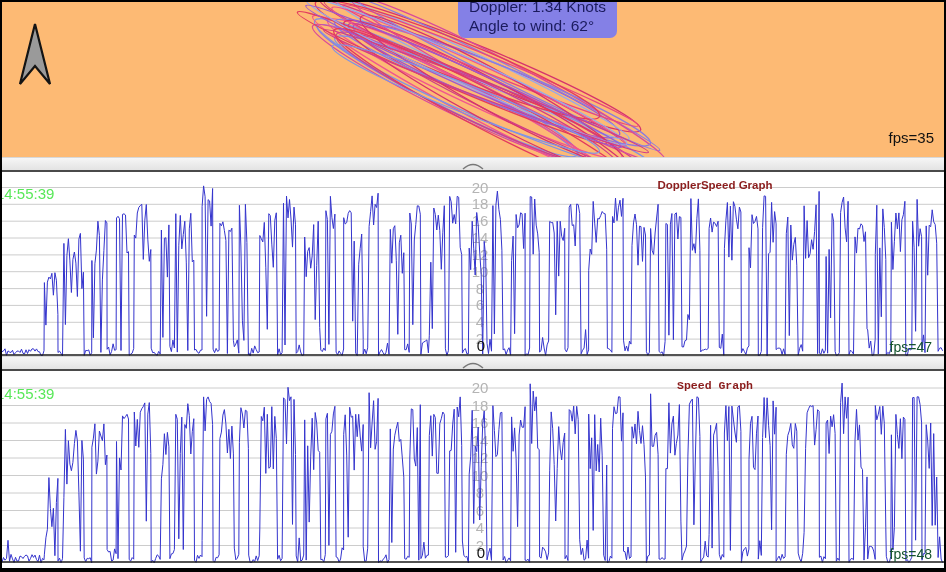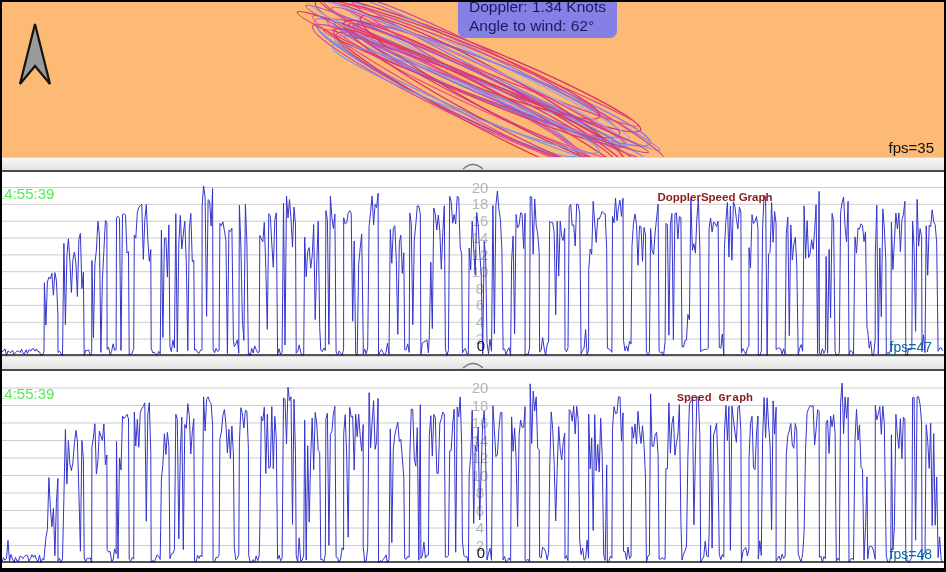--- a/index.html
+++ b/index.html
@@ -16,41 +16,41 @@
 
   
   #map-panel{position:absolute;left:2px;top:2px;width:942px;height:155px;background:#fdba74;}
   #track-holder{position:absolute;left:0;top:0;width:942px;height:155px;}
   #north-arrow{position:absolute;left:10px;top:18px;}
   #tooltip{
     position:absolute;left:456px;top:-7px;padding:2px 11px 3px 11px;
     background:rgba(122,123,240,0.92);border-radius:7px;
     color:#1b1b5e;font-size:15.5px;line-height:19px;white-space:nowrap;z-index:5;
   }
-  #map-fps{position:absolute;right:10px;bottom:1px;font-size:15px;color:#111;}
+  #map-fps{position:absolute;right:10px;bottom:11px;font-size:15px;color:#111;}
 
   
   .divider{
     position:absolute;left:2px;width:942px;height:15px;
     background:linear-gradient(#f6f6f6,#e3e3e3);
     border-top:1px solid #d8d8d8;border-bottom:2px solid #4a4a4a;
   }
   #divider-1{top:157px;}
   #divider-2{top:356px;}
   .handle{position:absolute;left:458px;top:3px;}
 
   
   .graph-panel{position:absolute;left:2px;width:942px;background:#fff;}
   #graph-0{top:174px;height:182px;}
   #graph-1{top:374px;height:189px;}
   .svg-holder{position:absolute;left:0;top:0;width:100%;height:100%;}
-  .graph-fps{position:absolute;right:12px;bottom:1px;font-size:14px;color:#0369a1;z-index:1;}
+  .graph-fps{position:absolute;right:12px;bottom:1px;font-size:14px;color:#14532d;z-index:1;}
   .zero-label{position:absolute;left:470px;bottom:2px;width:18px;text-align:center;
     font-size:15px;color:#111;z-index:3;}
-  .graph-title{position:absolute;left:613px;top:17px;width:200px;text-align:center;
+  .graph-title{position:absolute;left:613px;top:5px;width:200px;text-align:center;
     font-size:11.5px;font-weight:bold;z-index:3;}
   .timestamp{position:absolute;left:-6px;top:11px;font-size:15px;z-index:3;}
 </style>
 </head>
 <body>
 
 <div id="app">
 
   <div id="map-panel">
     <div id="track-holder"><svg width="942" height="155" viewBox="0 0 942 155">

